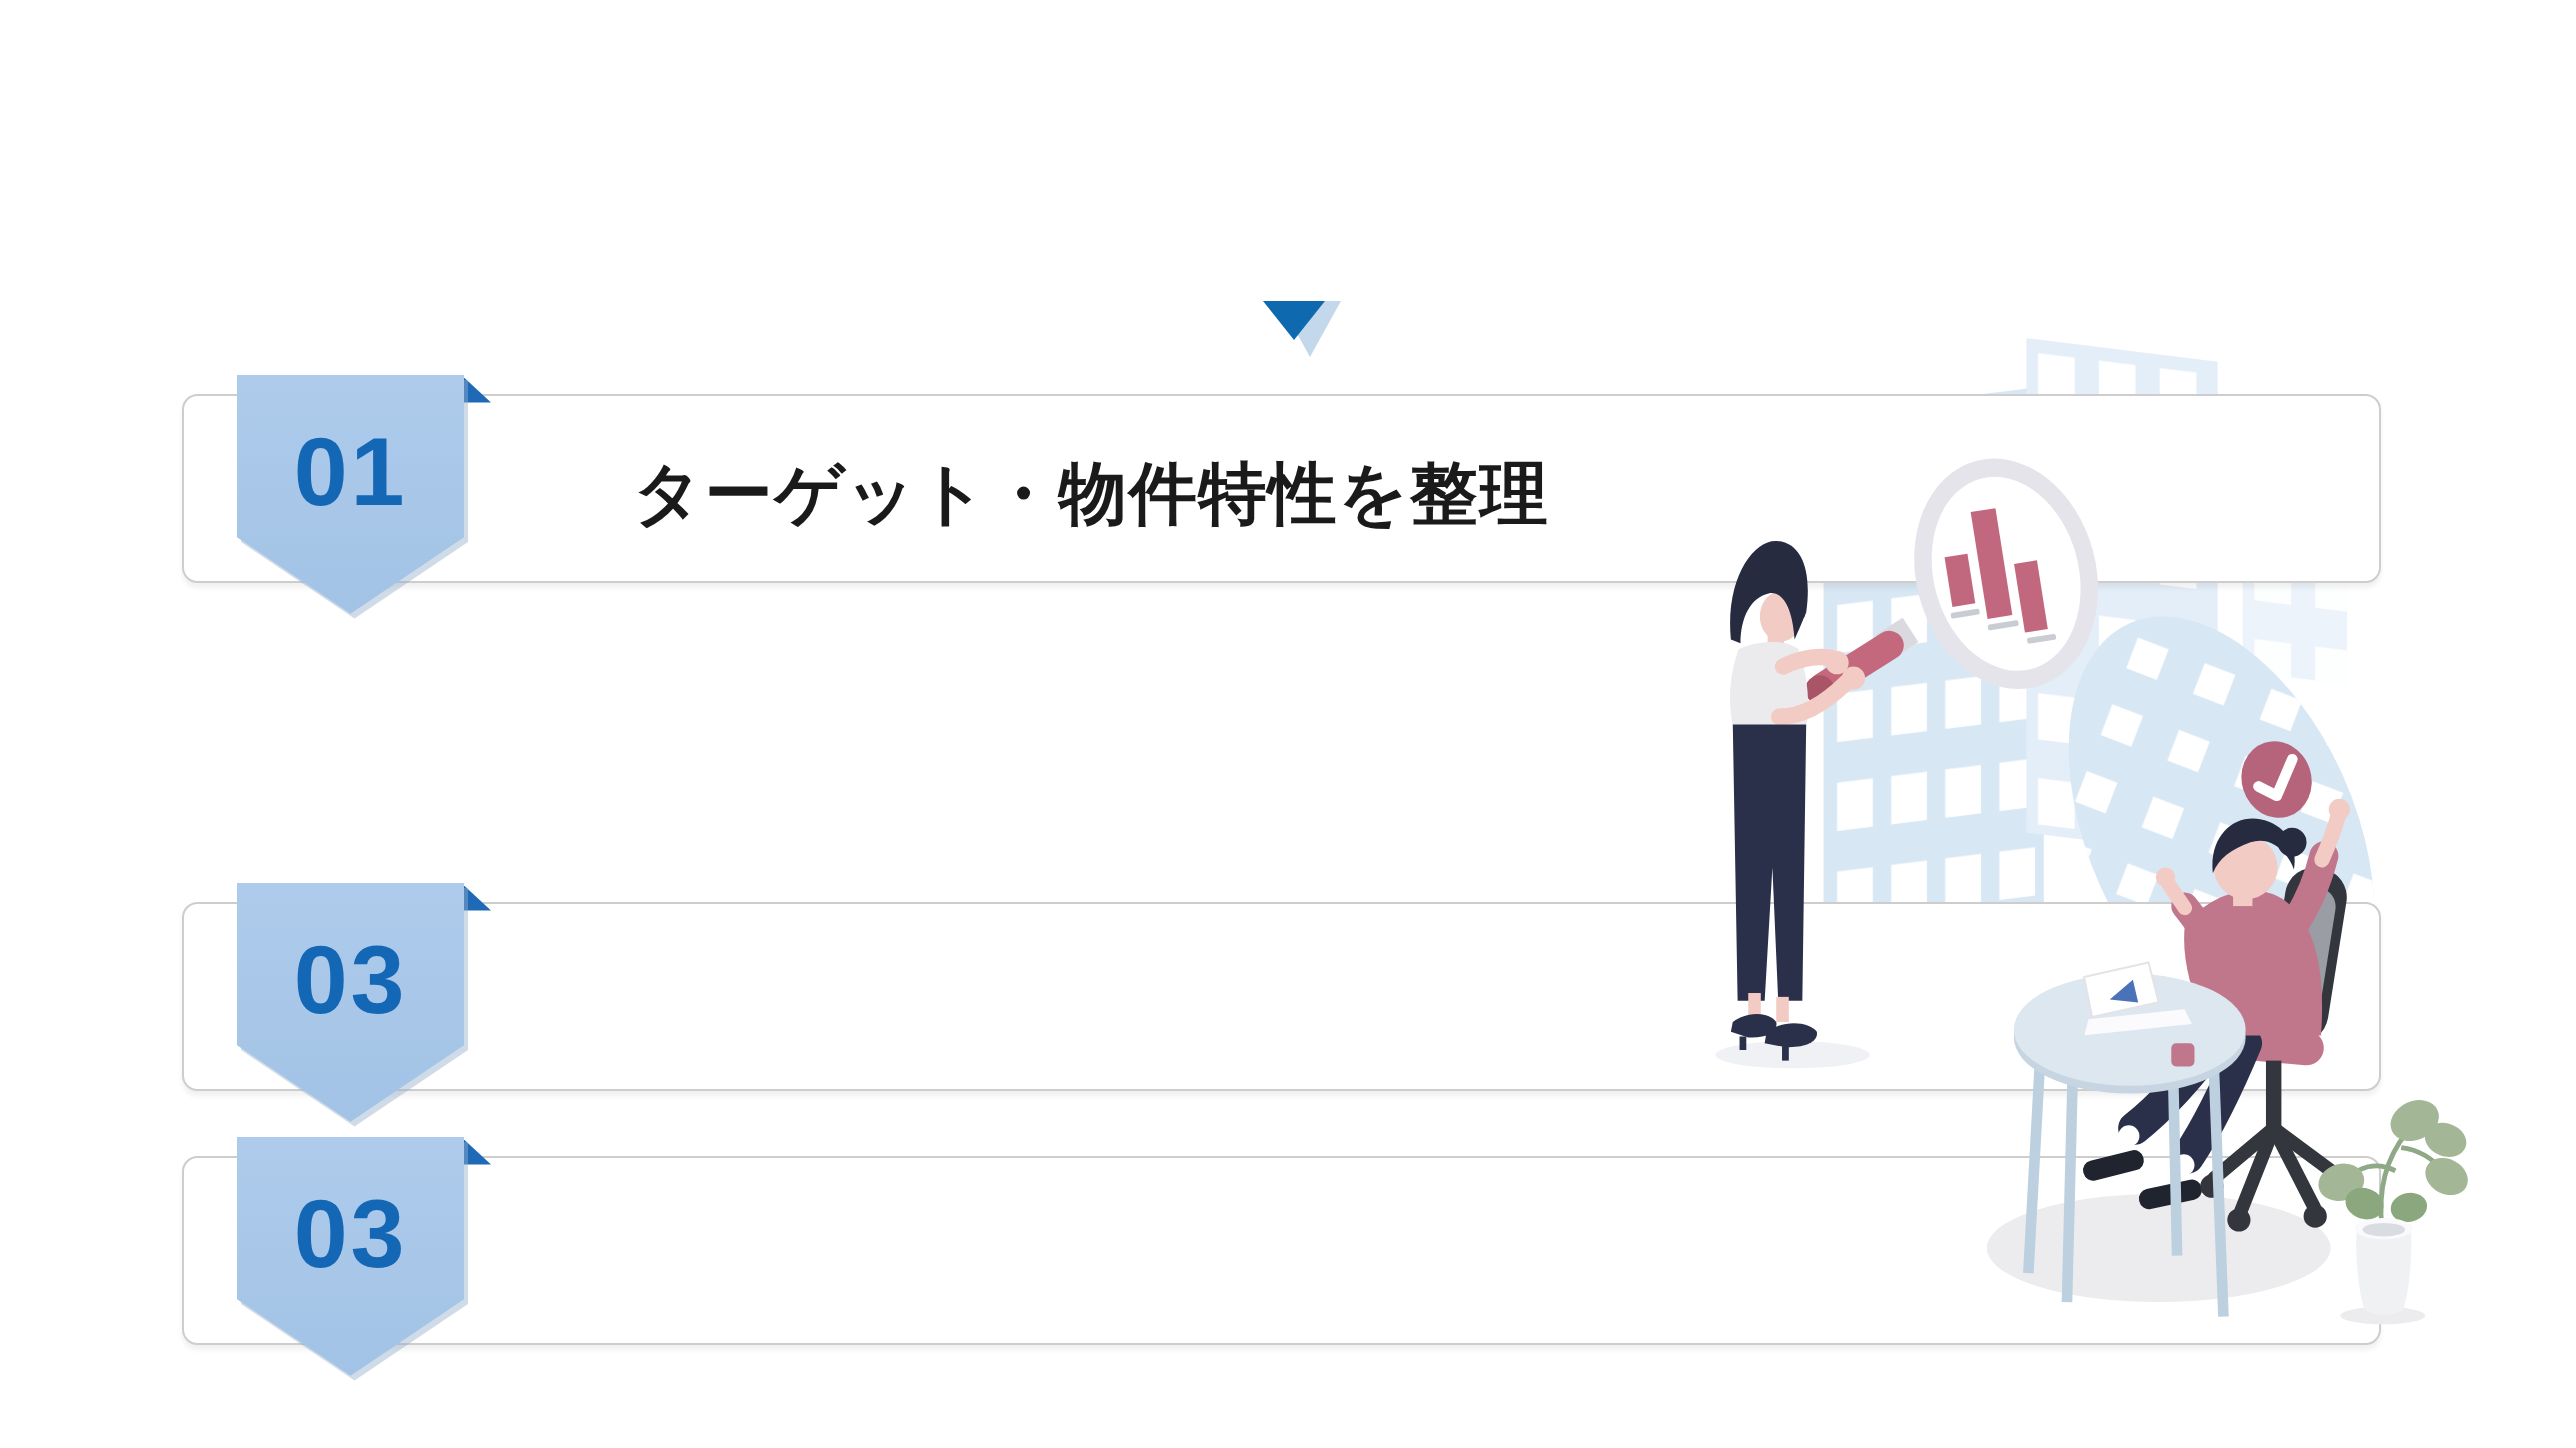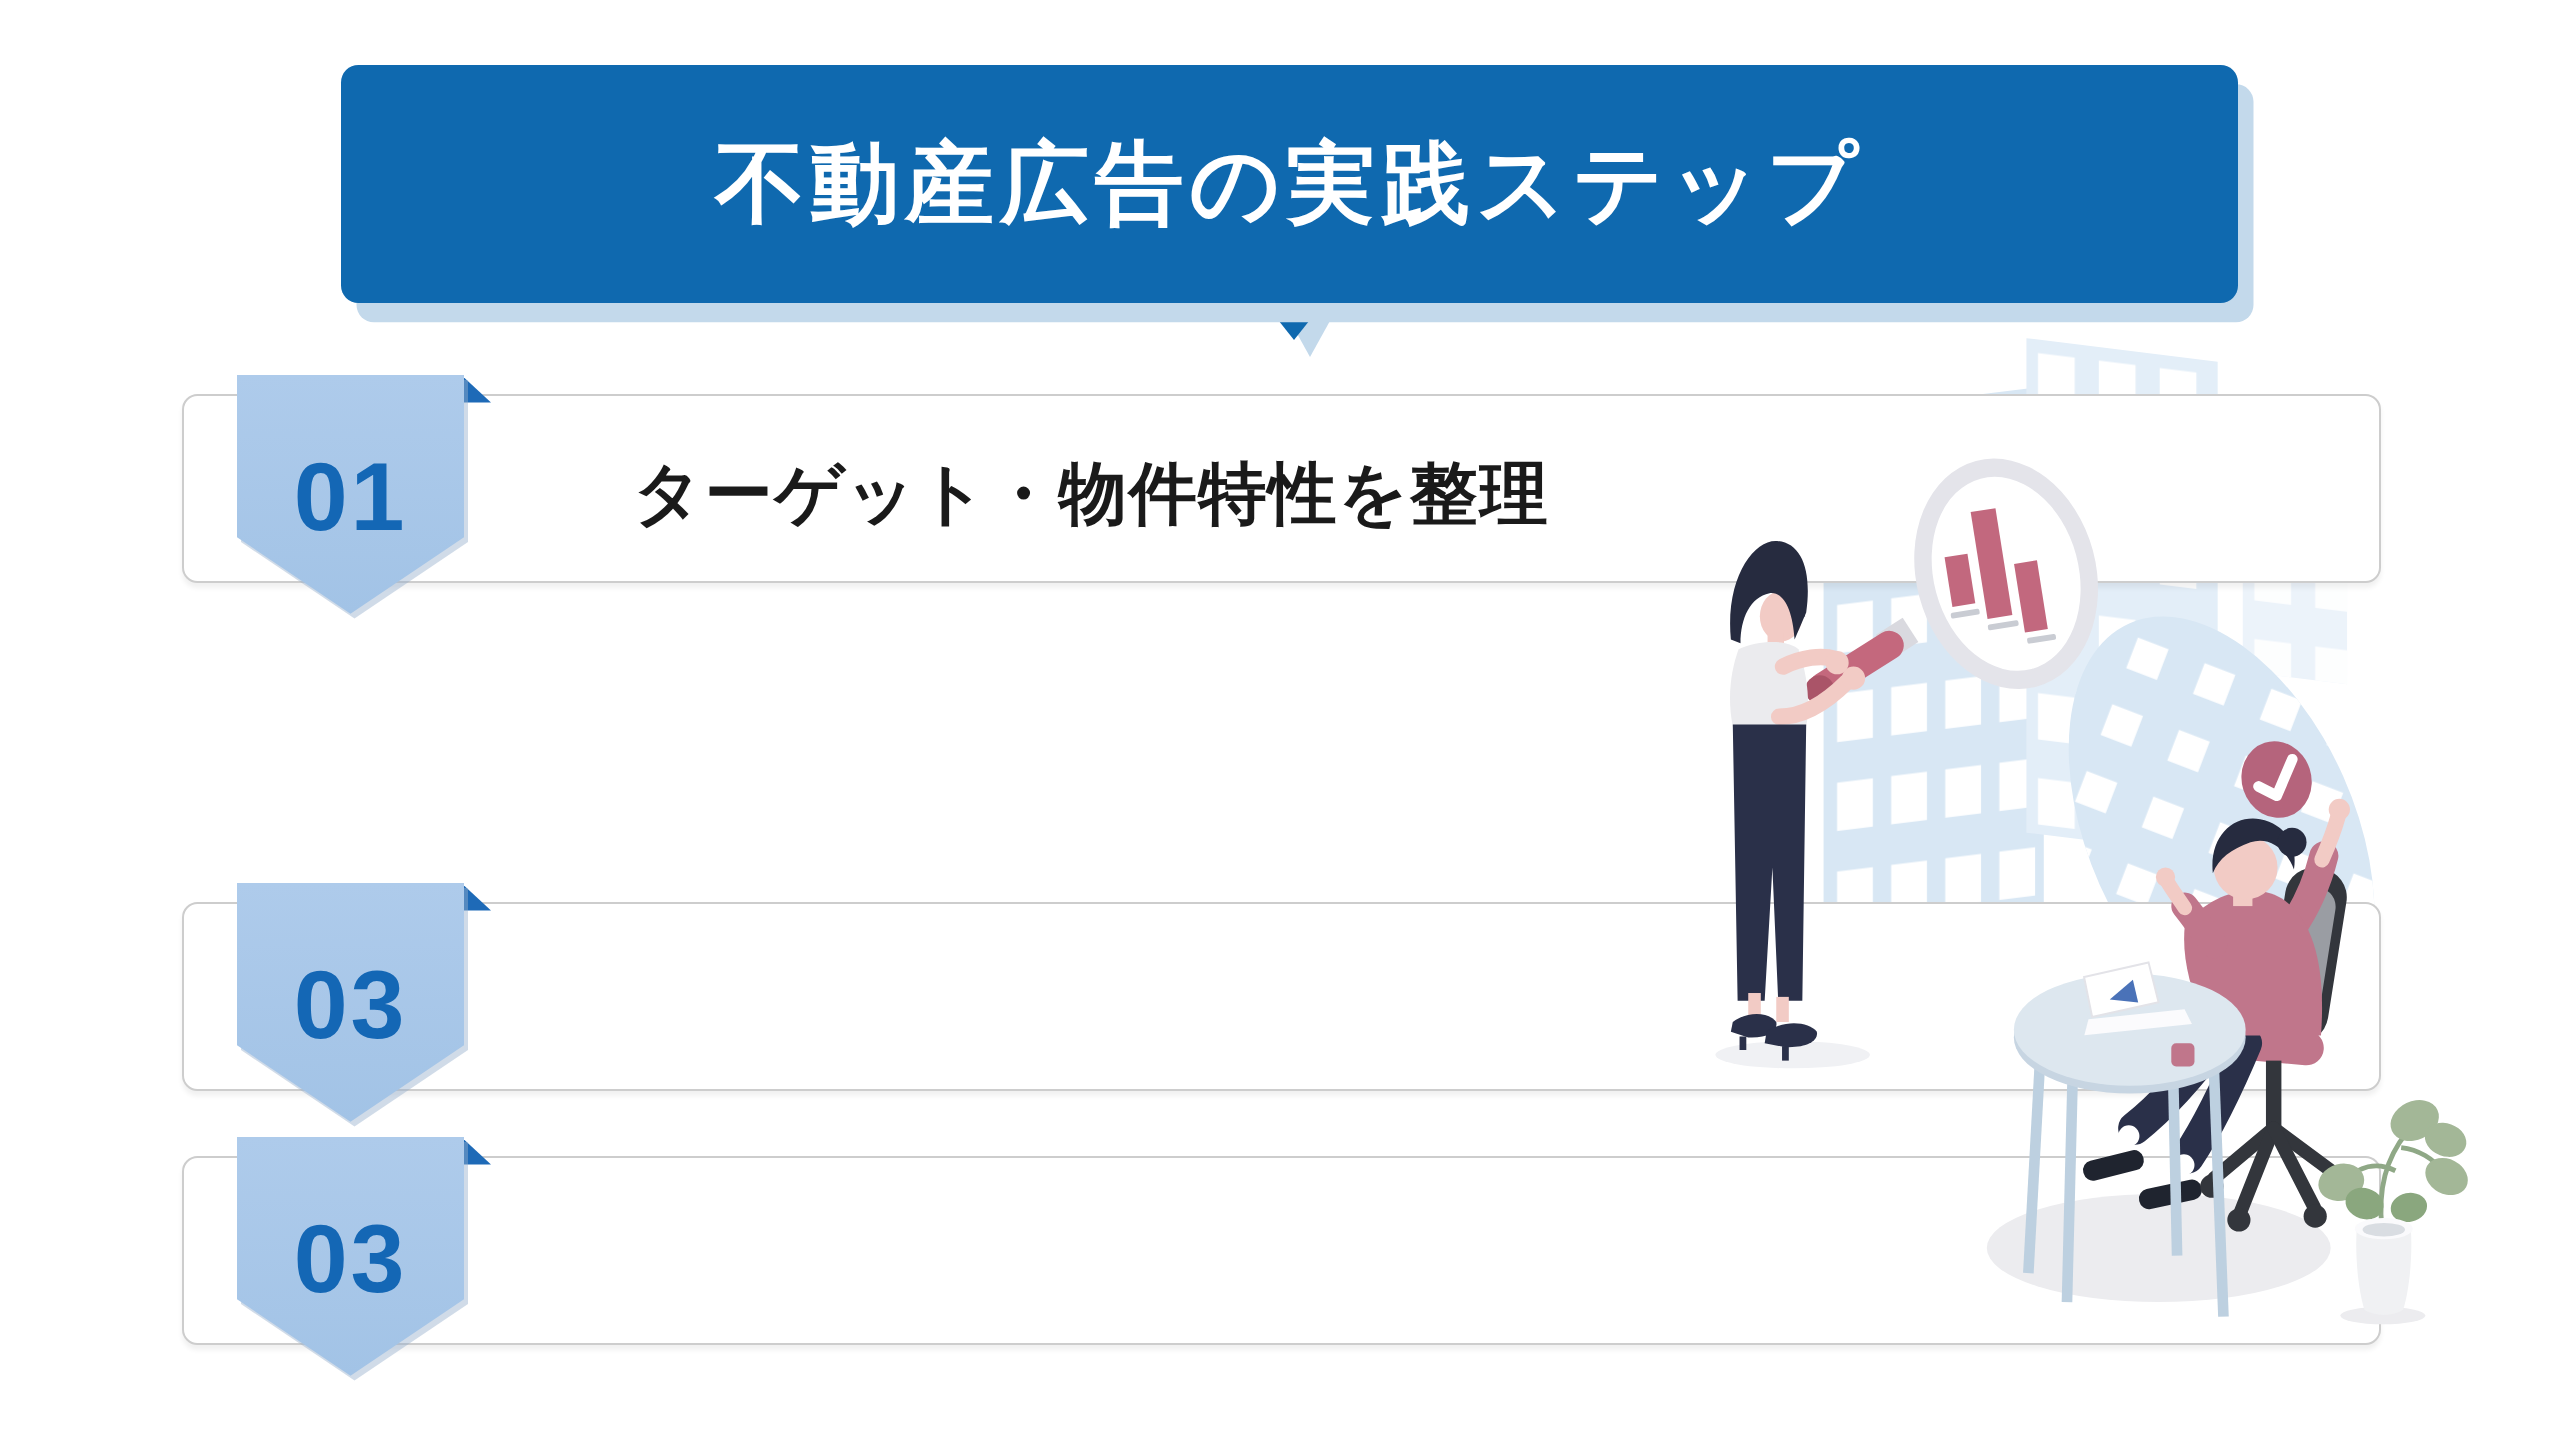--- a/index.html
+++ b/index.html
@@ -49,21 +49,21 @@
     clip-path:polygon(0 0,100% 0,100% 68%,50% 100%,0 68%);
   }
   .badge{
     position:absolute;left:237px;top:-19.3px;width:227px;height:239px;
     background:linear-gradient(180deg,#aecbeb,#a2c3e6);
     clip-path:polygon(0 0,100% 0,100% 68%,50% 100%,0 68%);
     display:flex;justify-content:center;
   }
   .badge-num{
     font-size:97px;font-weight:bold;color:var(--badge-number,#1467b5);
-    margin-top:66px;letter-spacing:2.9px;
+    margin-top:41px;letter-spacing:2.9px;
   }
   .badge-fold{
     position:absolute;left:464px;top:-16.4px;width:27px;height:25px;
     background:#1e6ab7;
     clip-path:polygon(0 0,100% 100%,0 100%);
   }
   .step-label{
     position:absolute;left:633px;top:8px;height:185px;display:flex;align-items:center;
     font-size:68px;font-weight:bold;color:var(--label-text,#1a1a1a);
     letter-spacing:1.9px;white-space:nowrap;
@@ -247,18 +247,15 @@
         <ellipse cx="2494" cy="1250" rx="19" ry="15" transform="rotate(-12 2494 1250)"></ellipse>
       </g>
       <path d="M2440,1272 L2496,1272 C2498,1302 2494,1338 2488,1356 C2478,1363 2458,1363 2448,1356 C2442,1338 2438,1302 2440,1272 Z" fill="#f0f1f3"></path>
       <ellipse cx="2468" cy="1272" rx="30" ry="11" fill="#fafafc"></ellipse>
       <ellipse cx="2468" cy="1273" rx="22" ry="7" fill="#d9dde2"></ellipse>
     </g>
   </svg>
 
   <div class="pointer-shadow"></div>
   <div class="pointer"></div>
-  <div class="banner">
-    <span class="banner-title">不動産広告の実践ステップ</span>
-  </div>
 
 </div>
 
 
 </body></html>

